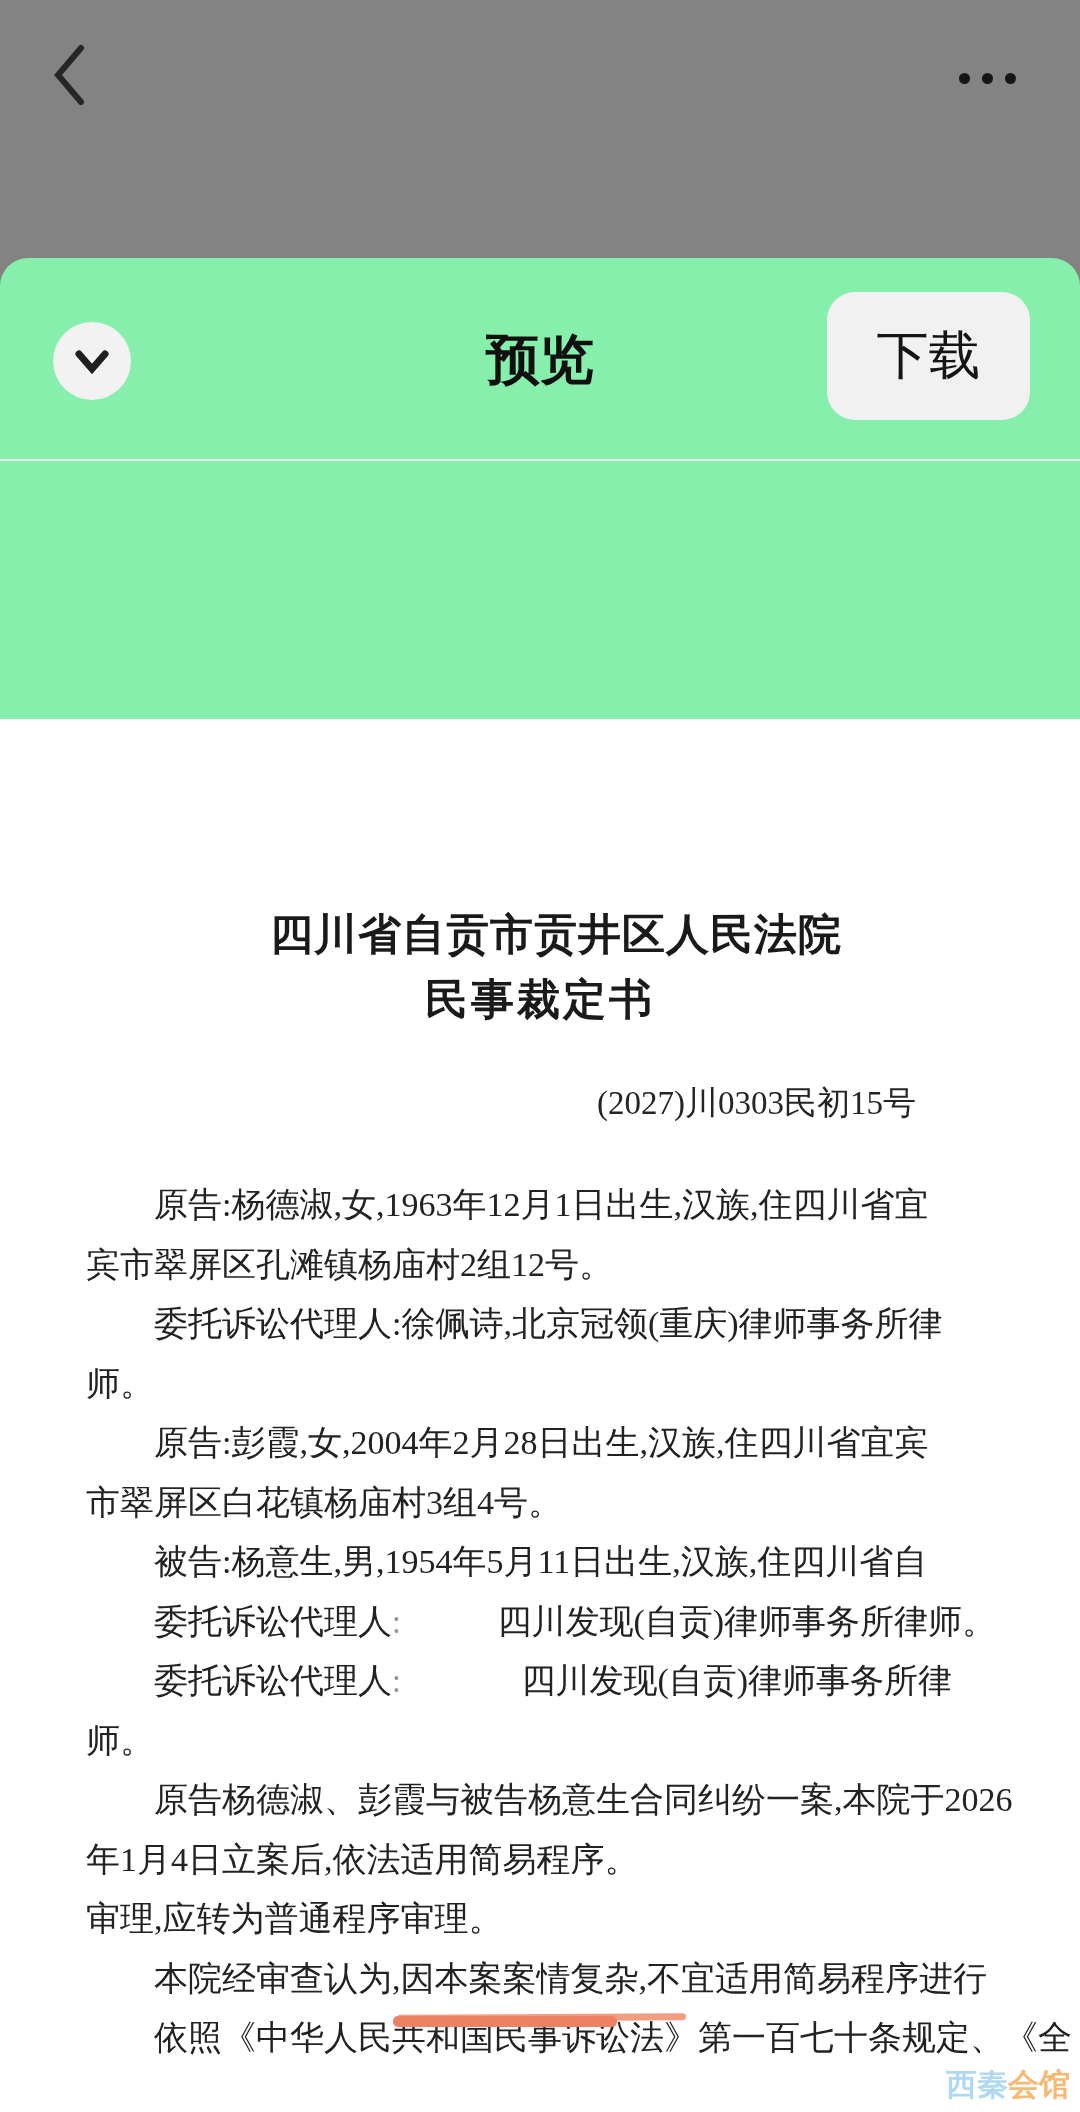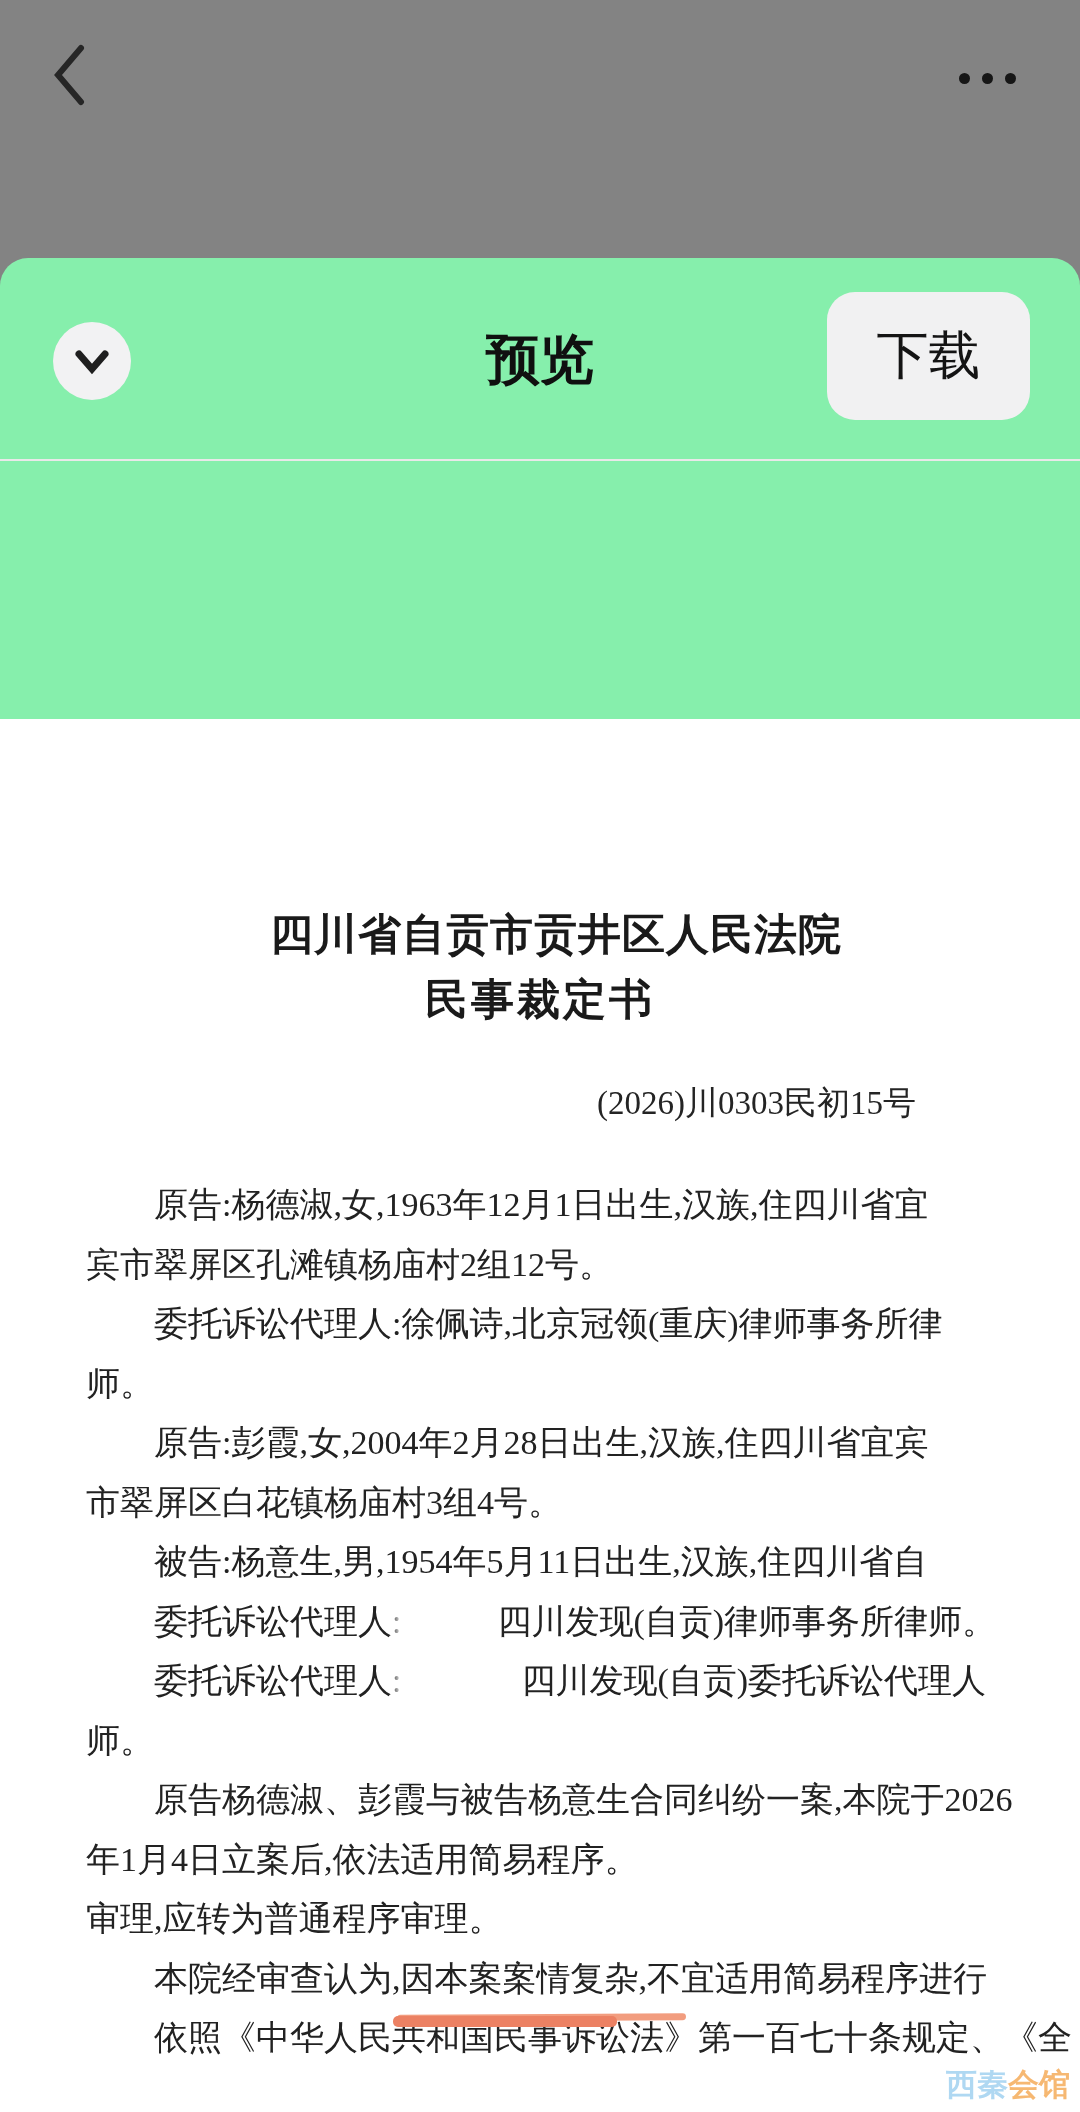--- a/index.html
+++ b/index.html
@@ -75,31 +75,31 @@
         <svg class="chev-down" width="34" height="34" viewBox="0 0 34 34">
           <polyline points="4,10 17,25 30,10" fill="none" stroke="#1f1f1f" stroke-width="7" stroke-linecap="round" stroke-linejoin="miter"></polyline>
         </svg>
       </button>
       <button class="download-btn">下载</button>
     </div>
 
     <div class="doc-page">
       <div class="doc-court">四川省自贡市贡井区人民法院</div>
       <div class="doc-type">民事裁定书</div>
-      <div class="doc-case">(2026)川0303民初15号</div>
+      <div class="doc-case">(2027)川0303民初15号</div>
       <div class="doc-body" id="doc-body">
           <div class="doc-line indent"><span>原告:杨德淑,女,1963年12月1日出生,汉族,住四川省宜</span></div>
           <div class="doc-line"><span>宾市翠屏区孔滩镇杨庙村2组12号。</span></div>
           <div class="doc-line indent"><span>委托诉讼代理人:徐佩诗,北京冠领(重庆)律师事务所律</span></div>
           <div class="doc-line"><span>师。</span></div>
           <div class="doc-line indent"><span>原告:彭霞,女,2004年2月28日出生,汉族,住四川省宜宾</span></div>
           <div class="doc-line"><span>市翠屏区白花镇杨庙村3组4号。</span></div>
           <div class="doc-line indent"><span>被告:杨意生,男,1954年5月11日出生,汉族,住四川省自</span></div>
           <div class="doc-line indent"><span>委托诉讼代理人:</span><span class="redaction" style="width: 96px;"></span><span>四川发现(自贡)律师事务所律师。</span></div>
-          <div class="doc-line indent"><span>委托诉讼代理人:</span><span class="redaction" style="width: 120px;"></span><span>四川发现(自贡)委托诉讼代理人</span></div>
+          <div class="doc-line indent"><span>委托诉讼代理人:</span><span class="redaction" style="width: 120px;"></span><span>四川发现(自贡)律师事务所律</span></div>
           <div class="doc-line"><span>师。</span></div>
           <div class="doc-line indent"><span>原告杨德淑、彭霞与被告杨意生合同纠纷一案,本院于2026</span></div>
           <div class="doc-line"><span>年1月4日立案后,依法适用简易程序。</span></div>
           <div class="doc-line"><span>审理,应转为普通程序审理。</span></div>
           <div class="doc-line indent"><span>本院经审查认为,</span><span class="hl">因本案案情复杂,<i class="marker m1"></i><i class="marker m2"></i></span><span>不宜适用简易程序进行</span></div>
           <div class="doc-line indent"><span>依照《中华人民共和国民事诉讼法》第一百七十条规定、《全</span></div>
         </div>
 
     </div>
   </div>

